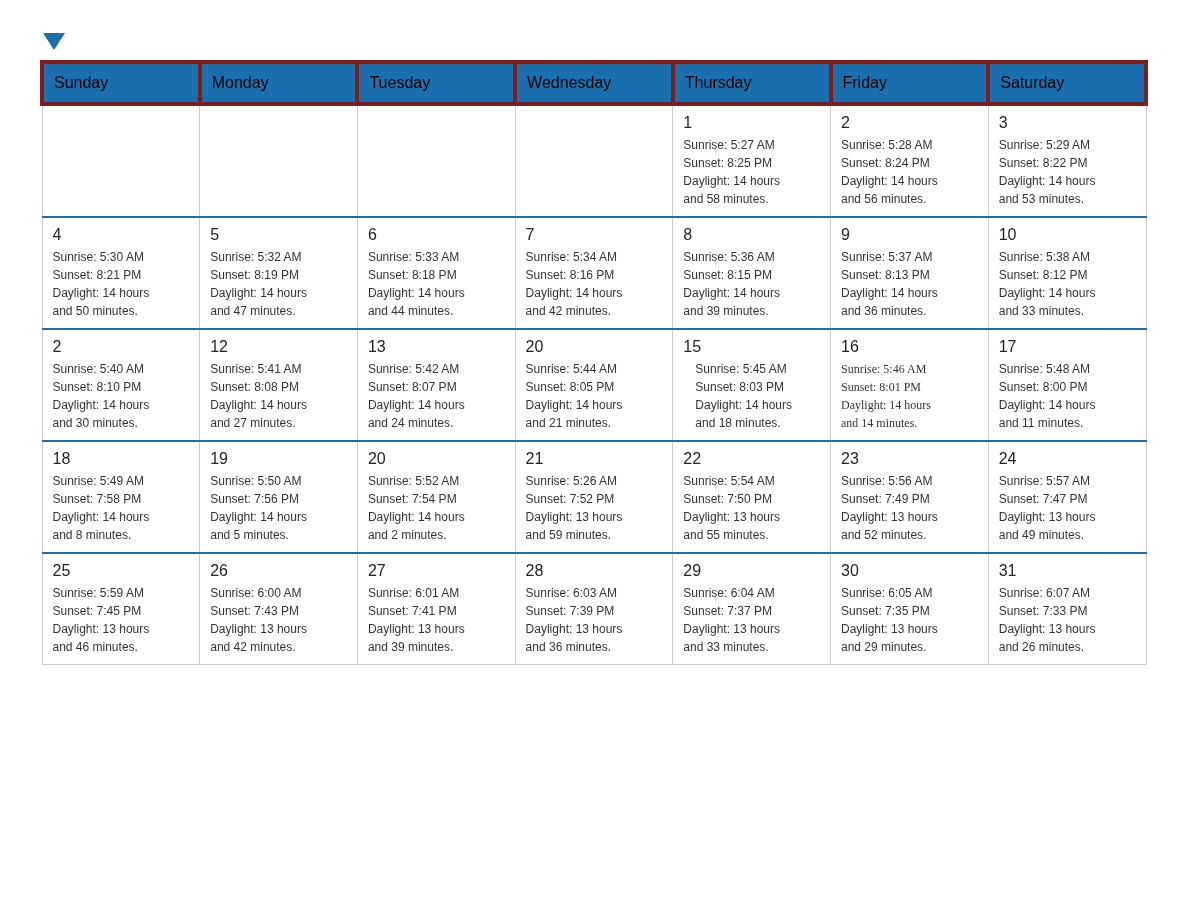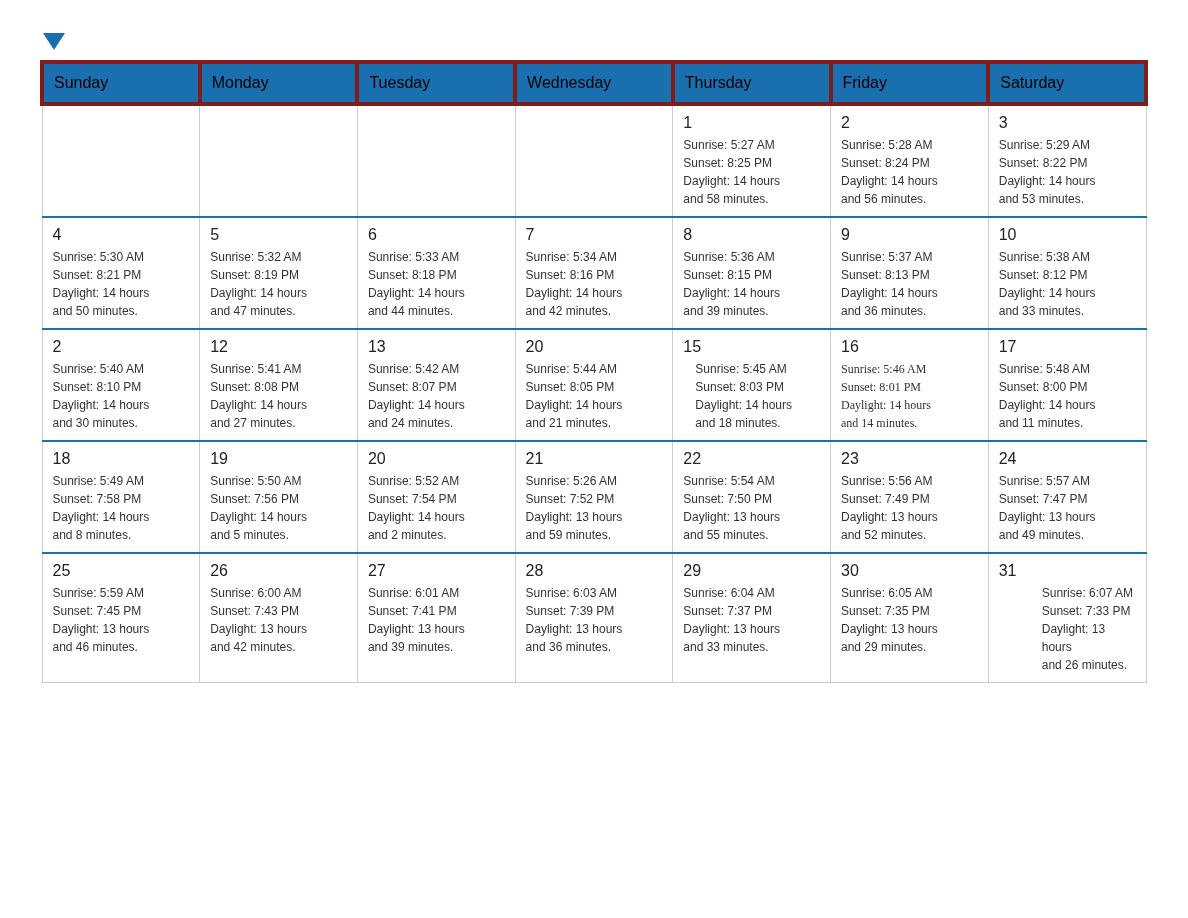--- a/index.html
+++ b/index.html
@@ -340,20 +340,20 @@
         </td>
         <td>
           <span class="day-number">30</span>
           <div class="day-info" style="white-space: pre-line;">Sunrise: 6:05 AM
 Sunset: 7:35 PM
 Daylight: 13 hours
 and 29 minutes.</div>
         </td>
         <td>
           <span class="day-number">31</span>
-          <div class="day-info" style="white-space: pre-line; margin-left: 43px;">Sunrise: 6:07 AM
+          <div class="day-info" style="white-space: pre-line;">Sunrise: 6:07 AM
 Sunset: 7:33 PM
 Daylight: 13 hours
 and 26 minutes.</div>
         </td>
       </tr>
     </tbody>
 </table>
 
 </body></html>

